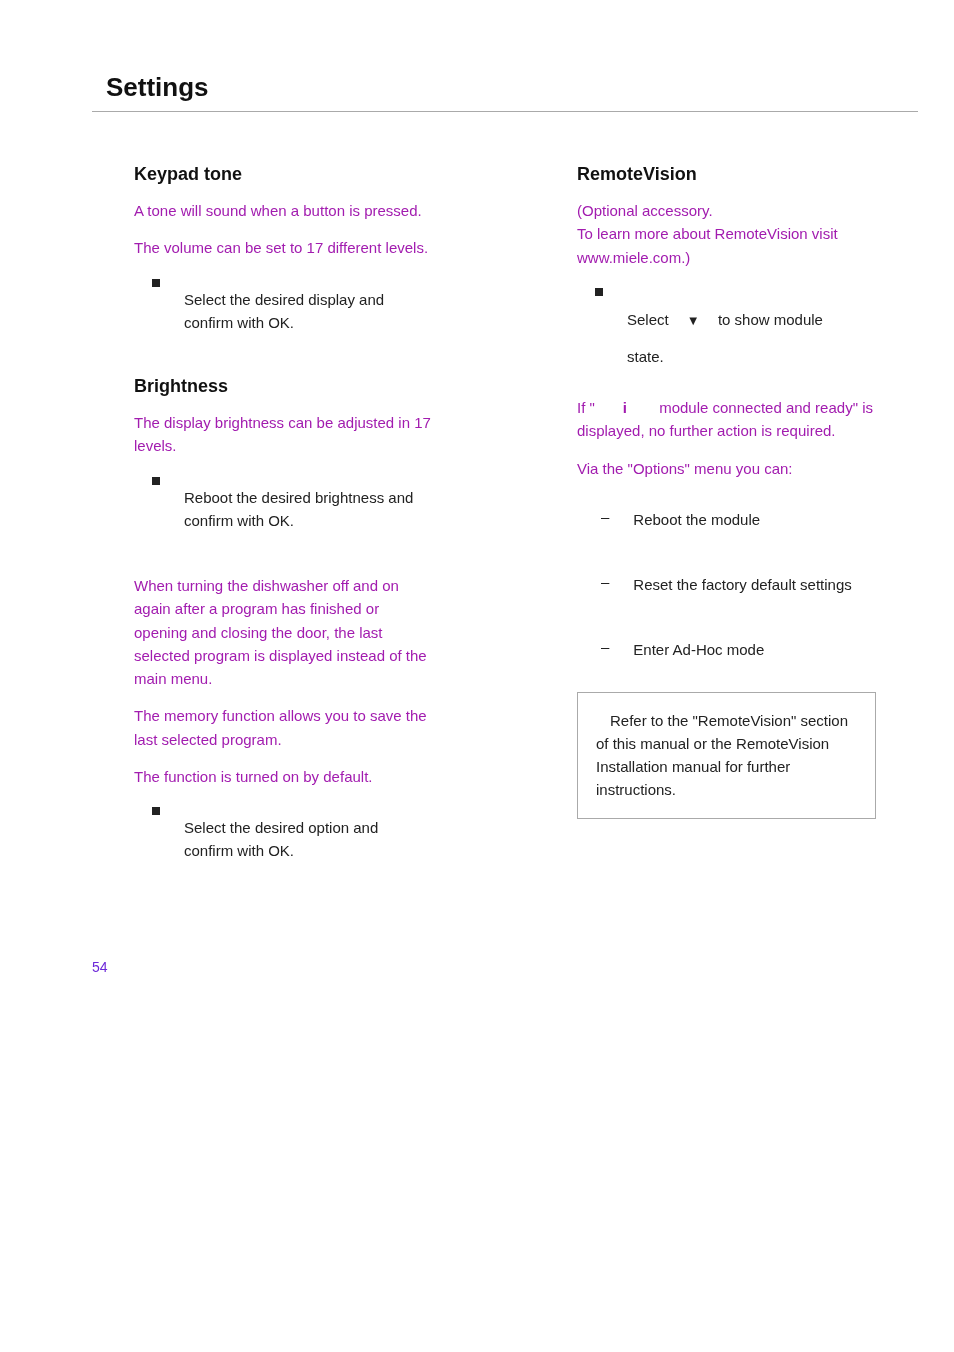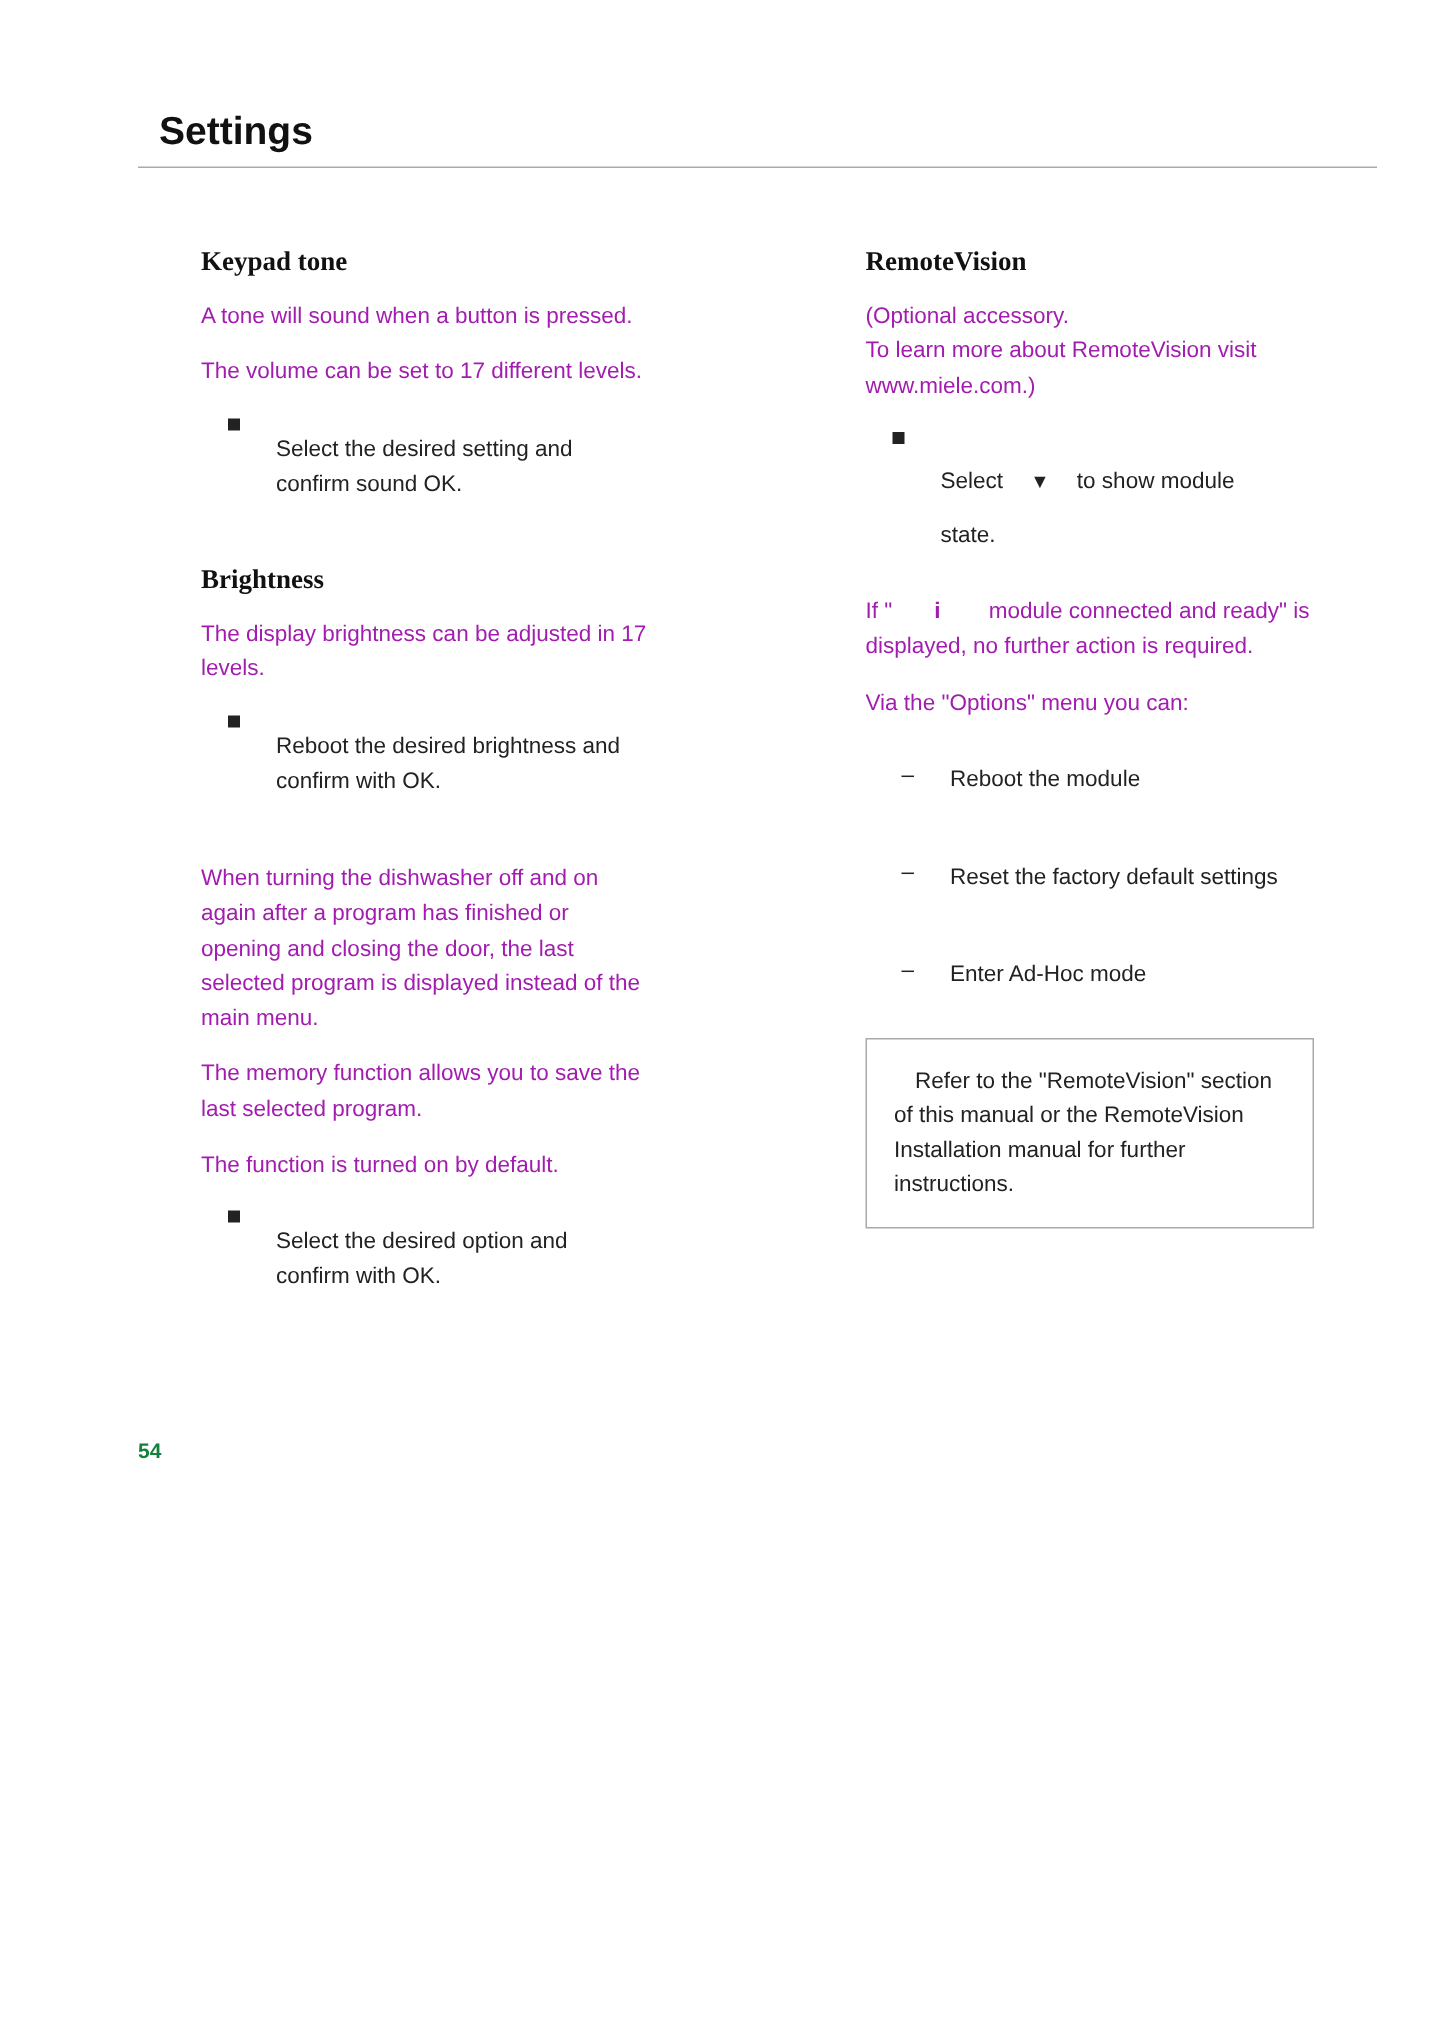--- a/index.html
+++ b/index.html
@@ -46,21 +46,20 @@
 
     .section {
       margin-bottom: 28px;
     }
 
     .section-title {
       font-size: 18px;
       font-weight: bold;
       color: #111111;
       margin-bottom: 10px;
-      font-family: Liberation Serif, serif;
     }
 
     .section-text {
       font-size: 15px;
       line-height: 1.55;
       color: #a21caf;
       margin-bottom: 10px;
     }
 
     .bullet-item {
@@ -111,22 +110,21 @@
       padding: 16px 18px;
       margin-top: 16px;
       font-size: 15px;
       line-height: 1.55;
       color: #222222;
     }
 
     .page-number {
       margin-top: 40px;
       font-size: 14px;
-      color: #15803d;
-      font-weight: bold;
+      color: #6d28d9;
     }
 
     .bold-i {
       font-weight: bold;
       font-style: normal;
     }
 
     .down-triangle {
       display: inline-block;
       font-size: 13px;
@@ -142,21 +140,21 @@
 <div class="content-grid">
 
   <div class="left-column">
 
     <div class="section">
       <div class="section-title">Keypad tone</div>
       <p class="section-text">A tone will sound when a button is pressed.</p>
       <p class="section-text">The volume can be set to 17 different levels.</p>
       <div class="bullet-item">
         <span class="bullet-square"></span>
-        <span class="bullet-text">Select the desired setting and confirm sound OK.</span>
+        <span class="bullet-text">Select the desired display and confirm with OK.</span>
       </div>
     </div>
 
     <div class="section">
       <div class="section-title">Brightness</div>
       <p class="section-text">The display brightness can be adjusted in 17 levels.</p>
       <div class="bullet-item">
         <span class="bullet-square"></span>
         <span class="bullet-text">Reboot the desired brightness and confirm with OK.</span>
       </div>

